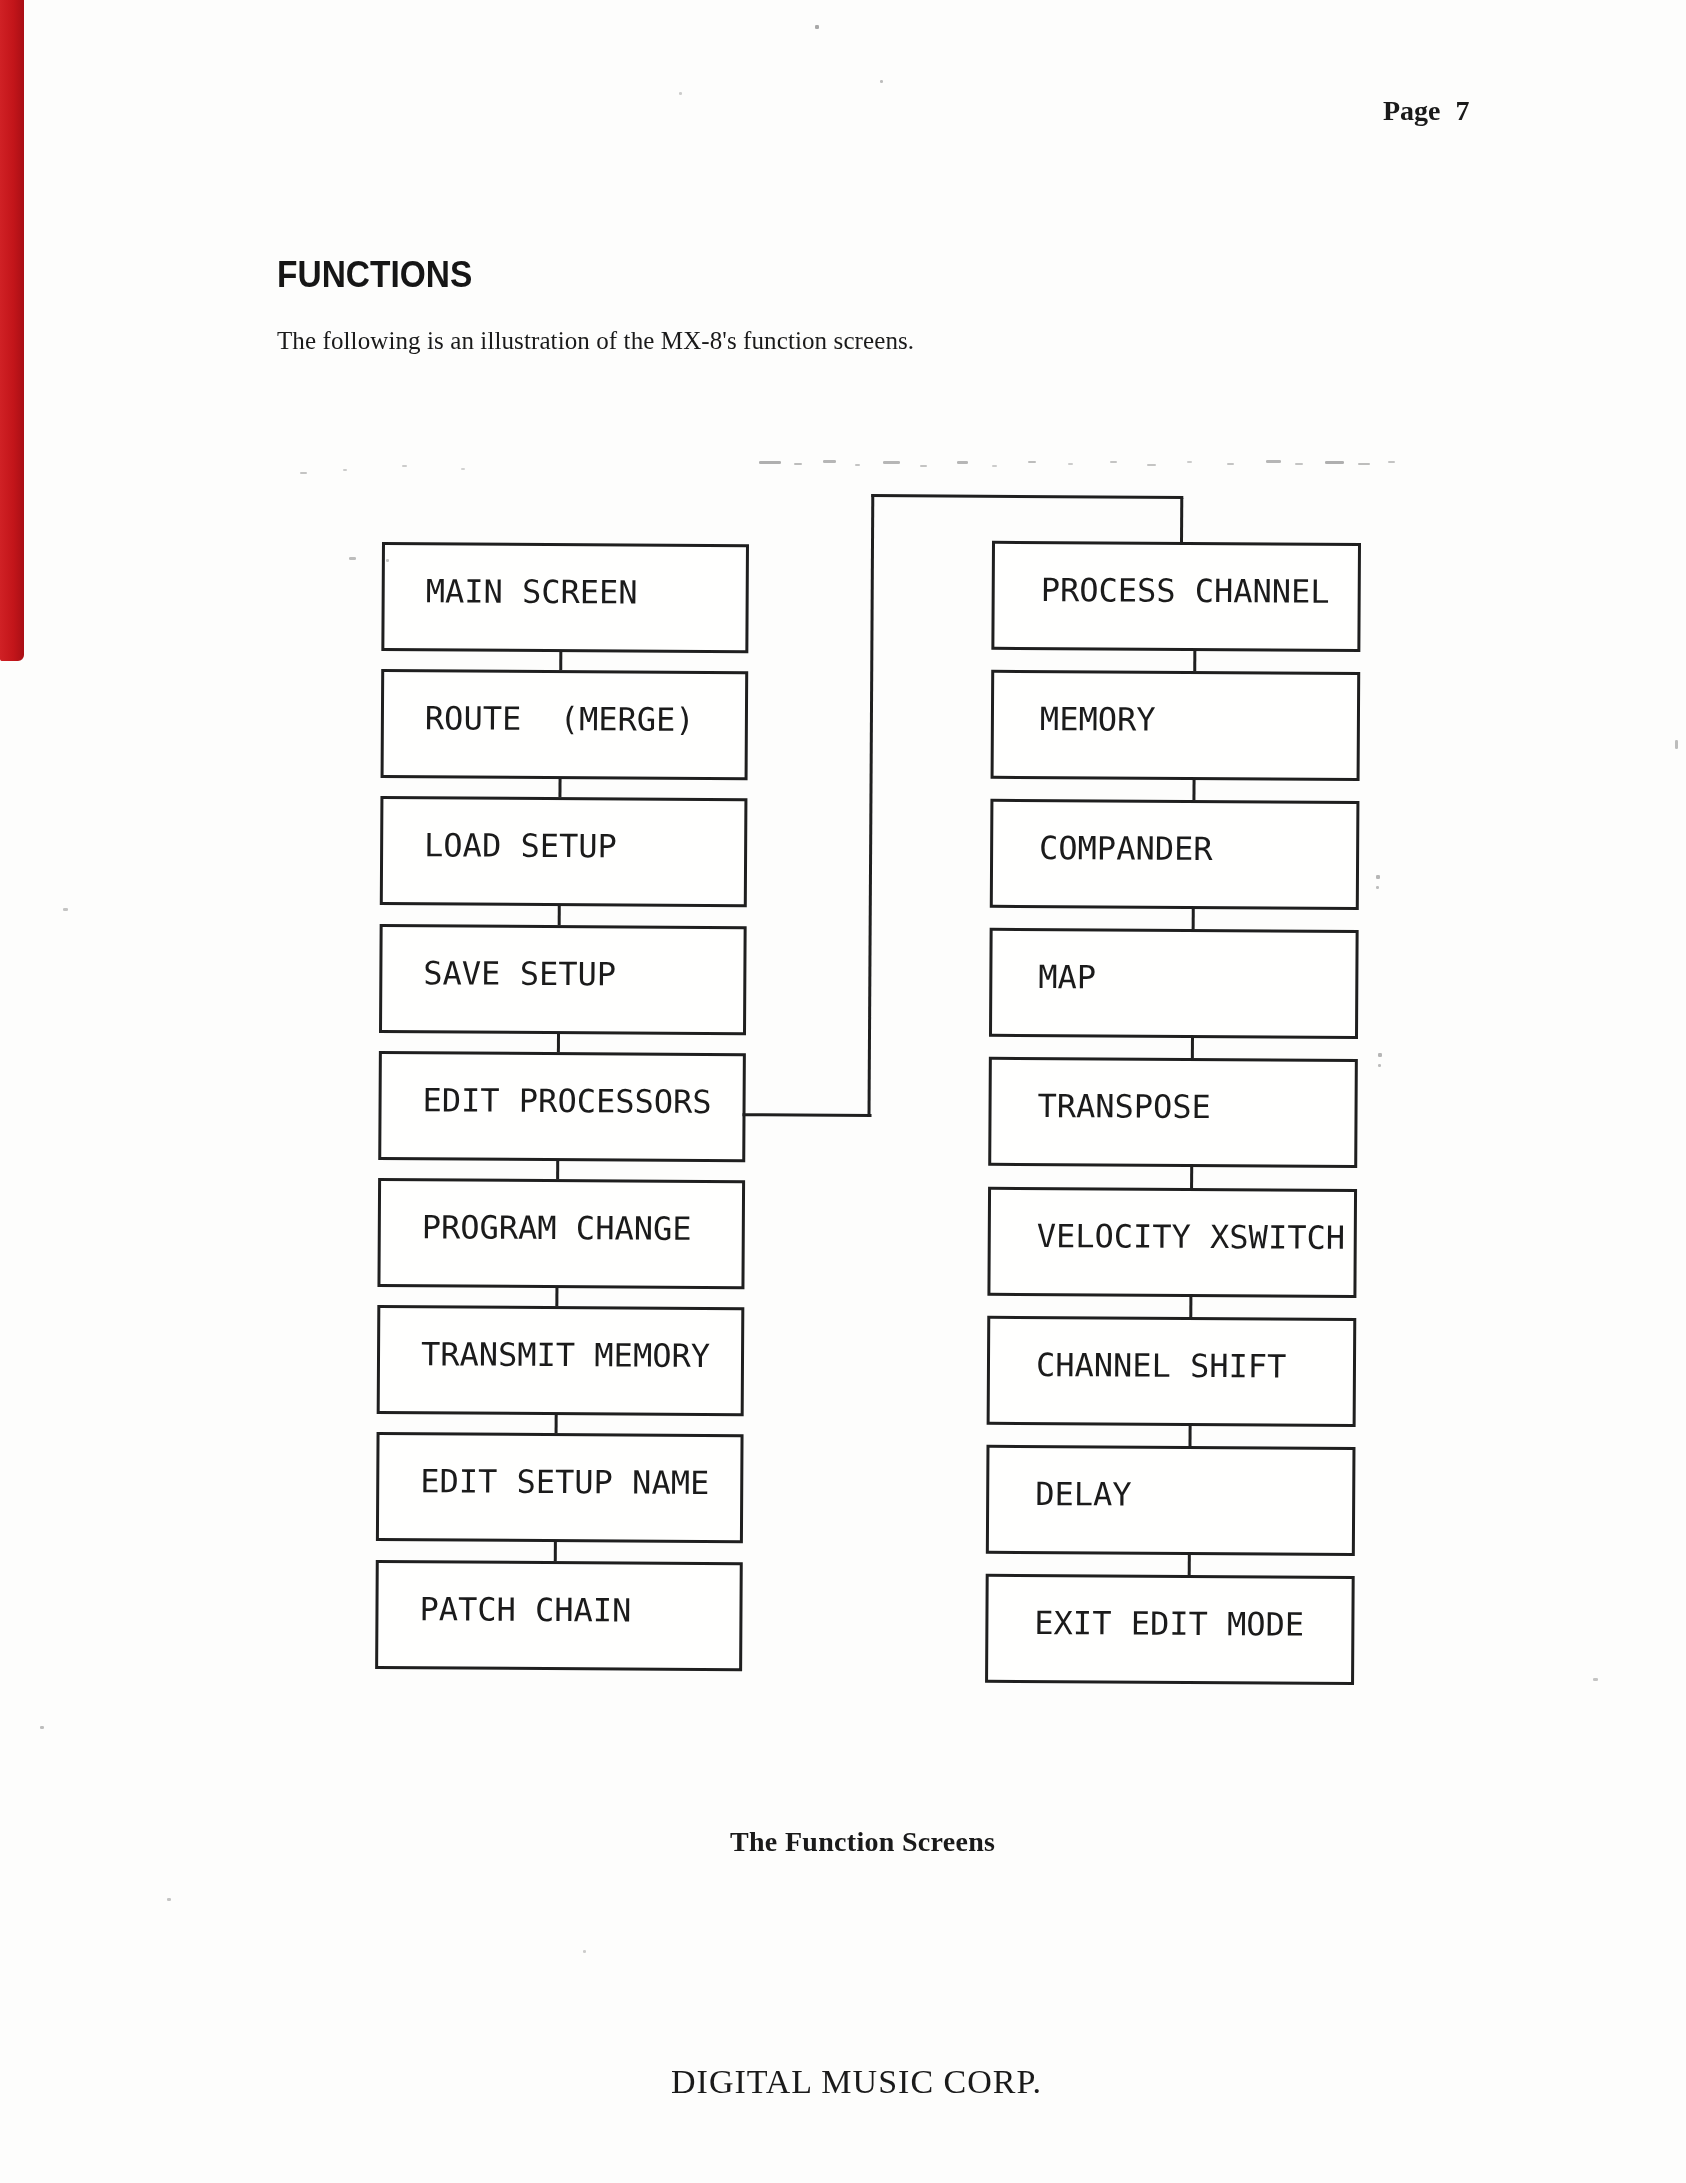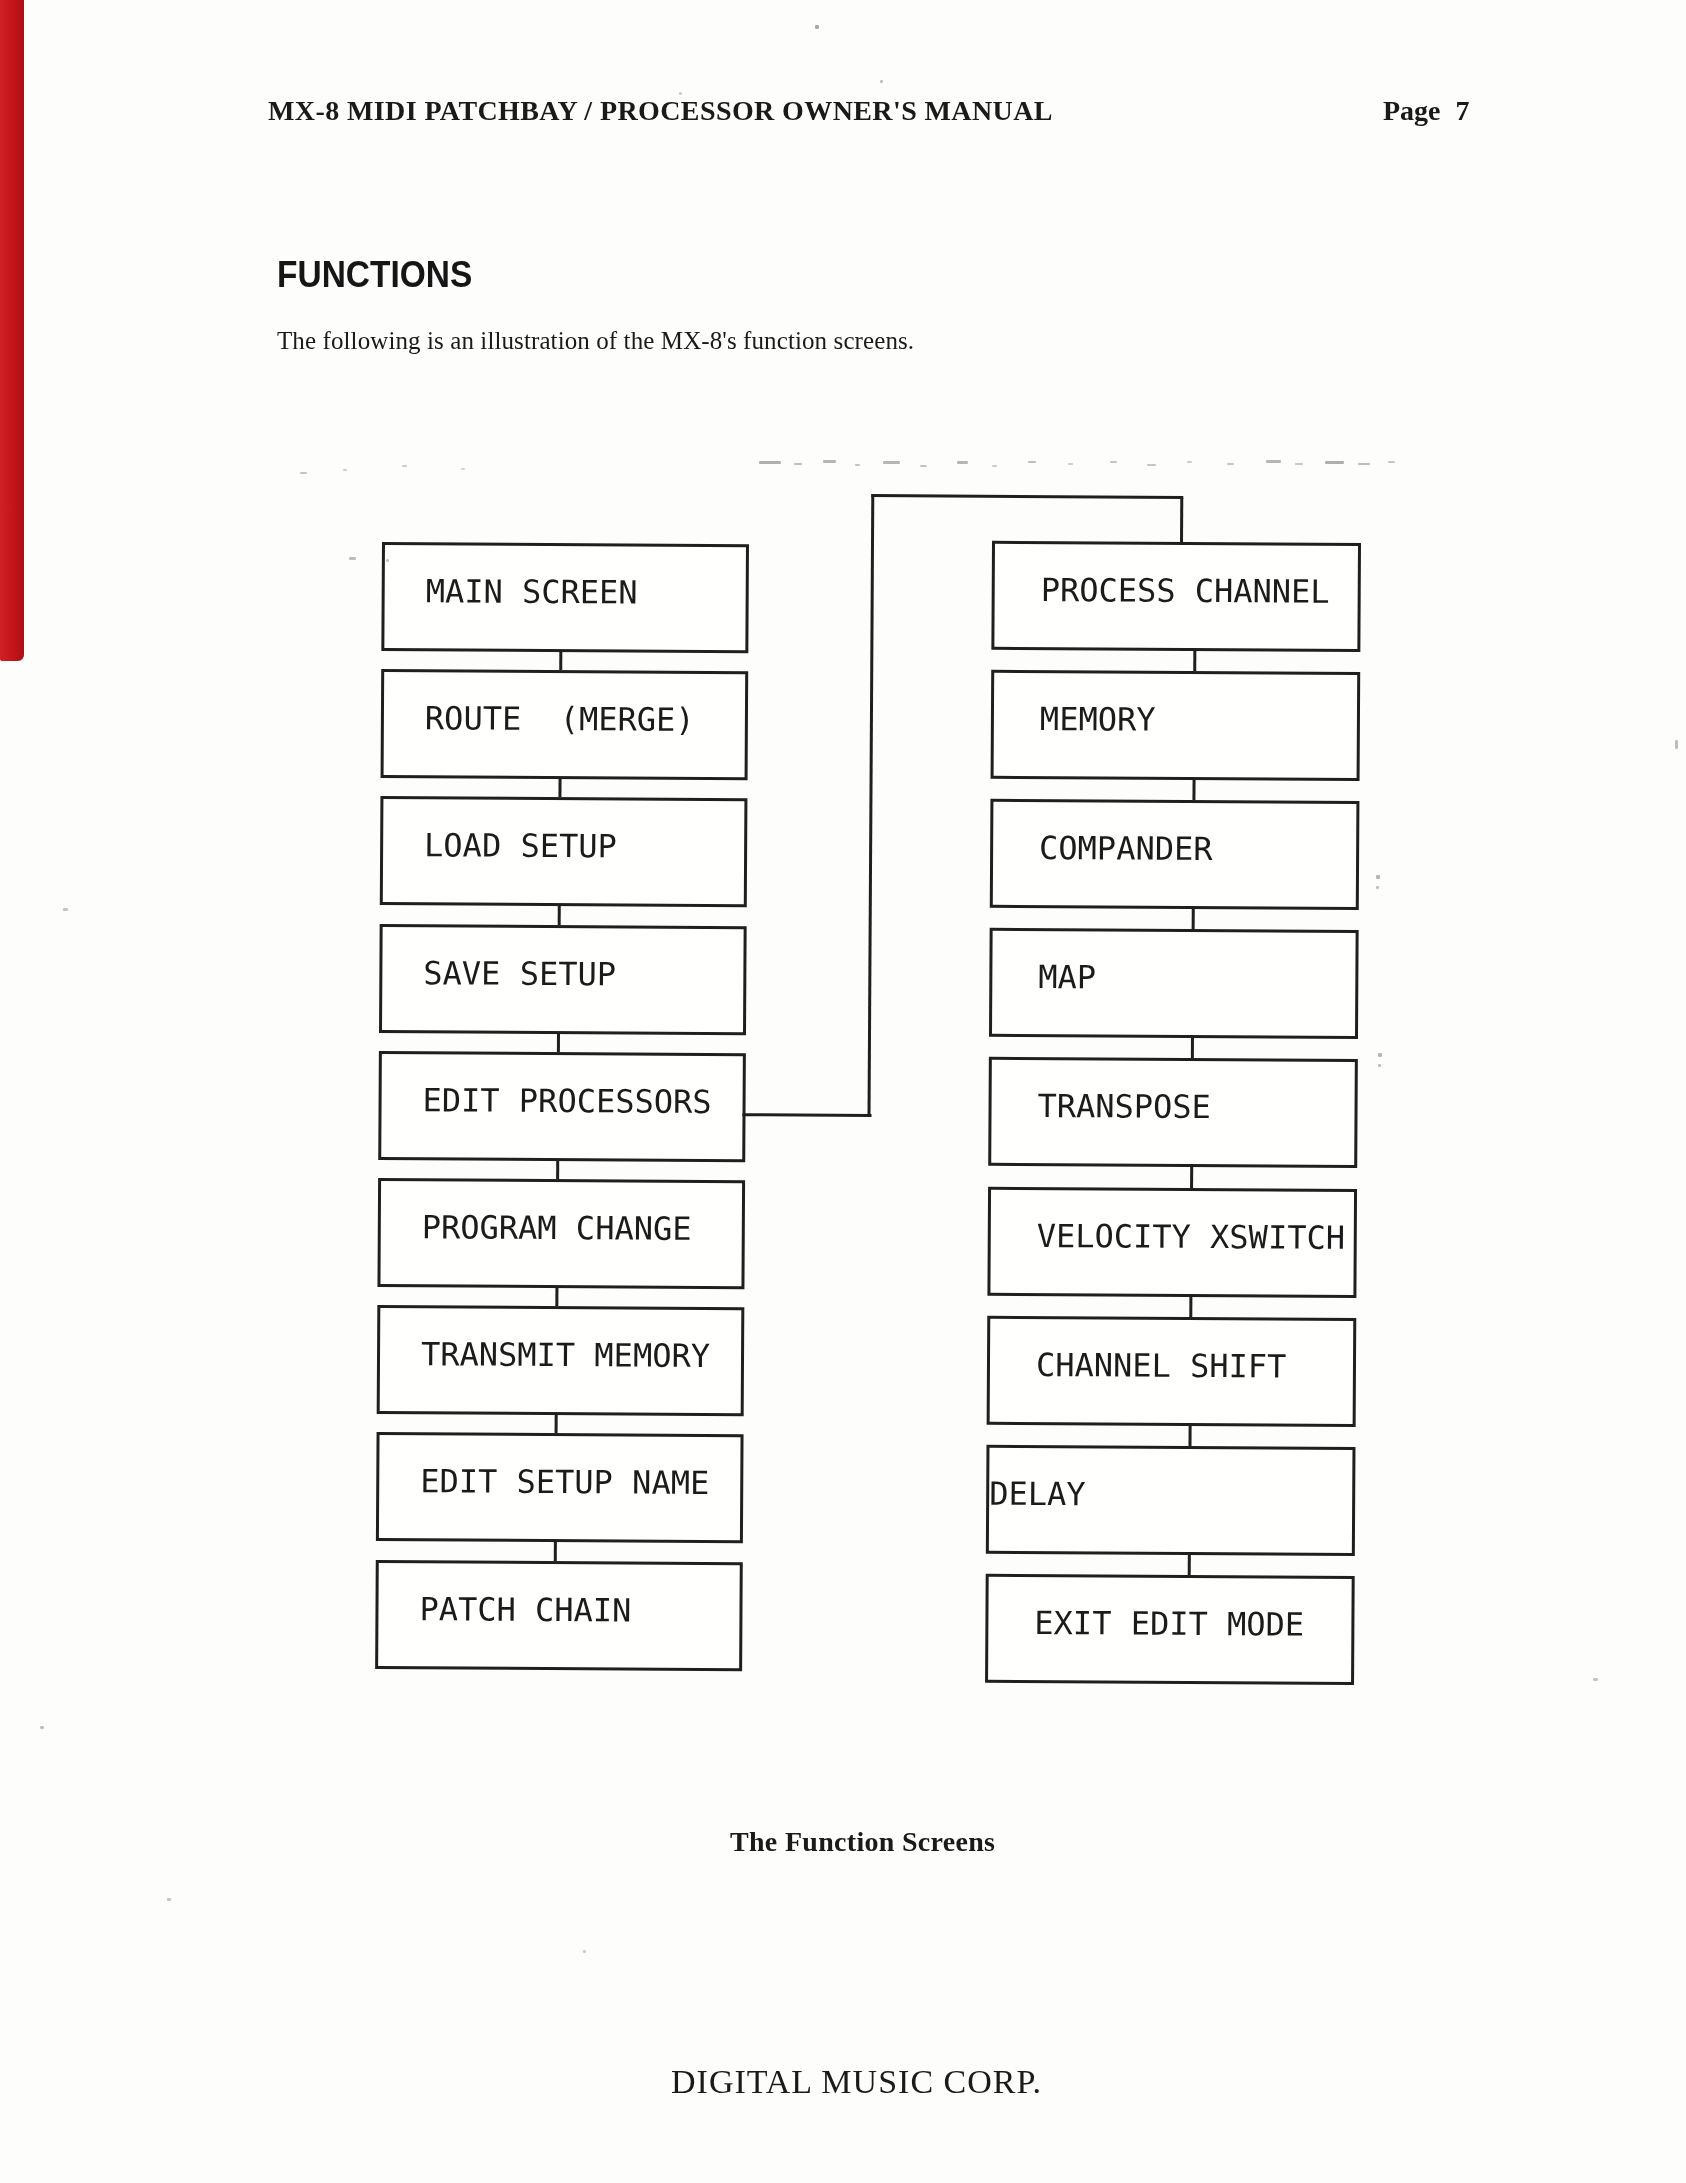--- a/index.html
+++ b/index.html
@@ -62,21 +62,20 @@
     font-size:34px;letter-spacing:1px;white-space:pre;
   }
 </style>
 </head>
 <body>
 
 <div class="page">
 
   <div class="red-stripe"></div>
 
-  <div class="doc-title">MX-8 MIDI PATCHBAY / PROCESSOR OWNER'S MANUAL</div>
   <div class="page-number">Page 7</div>
 
   <h1 class="section-heading">FUNCTIONS</h1>
   <p class="intro-text">The following is an illustration of the MX-8's function screens.</p>
 
   <div class="diagram" id="diagram">
       <div class="flow-box" style="left: 382px; top: 542px; width: 367px; height: 109px;">
         <span class="flow-label" style="margin-left: 41px;">MAIN SCREEN</span>
       </div>
       <div class="line" style="left: 560px; top: 650px; width: 3.3px; height: 20.4px;"></div>
@@ -133,21 +132,21 @@
       <div class="line" style="left: 1194px; top: 1162px; width: 3.3px; height: 22.4px;"></div>
       <div class="flow-box" style="left: 992px; top: 1183px; width: 369px; height: 109px;">
         <span class="flow-label" style="margin-left: 46px;">VELOCITY XSWITCH</span>
       </div>
       <div class="line" style="left: 1194px; top: 1291px; width: 3.3px; height: 22.4px;"></div>
       <div class="flow-box" style="left: 992px; top: 1312px; width: 369px; height: 109px;">
         <span class="flow-label" style="margin-left: 46px;">CHANNEL SHIFT</span>
       </div>
       <div class="line" style="left: 1194px; top: 1420px; width: 3.3px; height: 22.4px;"></div>
       <div class="flow-box" style="left: 992px; top: 1441px; width: 369px; height: 109px;">
-        <span class="flow-label" style="">DELAY</span>
+        <span class="flow-label" style="margin-left: 46px;">DELAY</span>
       </div>
       <div class="line" style="left: 1194px; top: 1549px; width: 3.3px; height: 22.4px;"></div>
       <div class="flow-box" style="left: 992px; top: 1570px; width: 369px; height: 109px;">
         <span class="flow-label" style="margin-left: 46px;">EXIT EDIT MODE</span>
       </div>
       <div class="line" style="left: 746px; top: 1111px; width: 129px; height: 3.3px;"></div>
       <div class="line" style="left: 871px; top: 491px; width: 3.3px; height: 623px;"></div>
       <div class="line" style="left: 871px; top: 491px; width: 312px; height: 3.3px;"></div>
       <div class="line" style="left: 1180px; top: 493px; width: 3.3px; height: 47px;"></div>
     </div>

